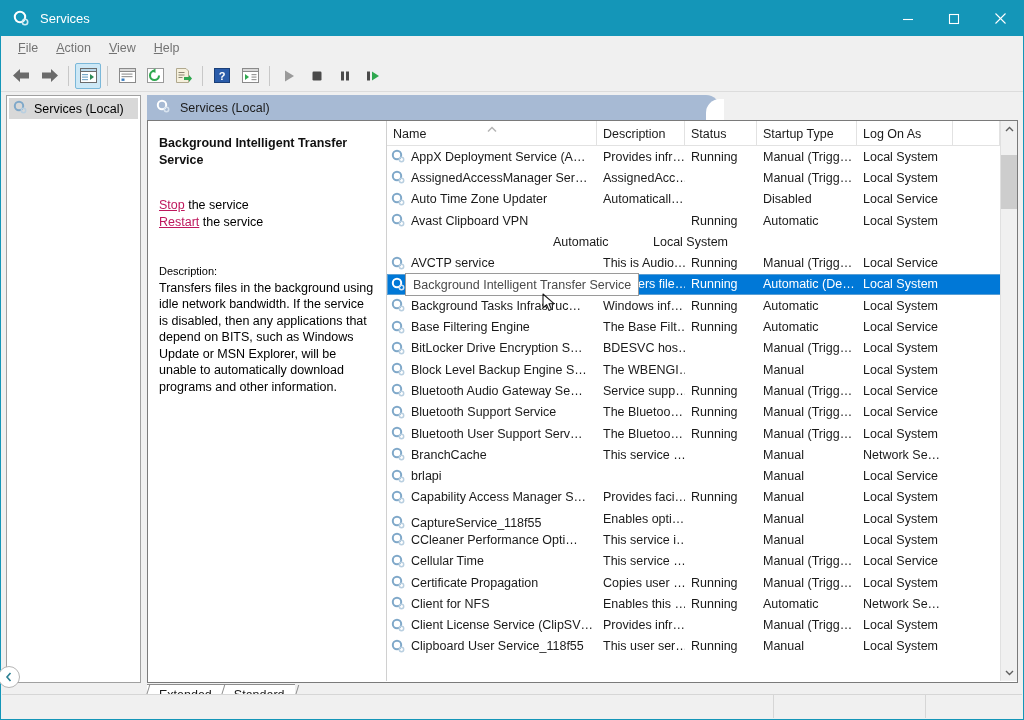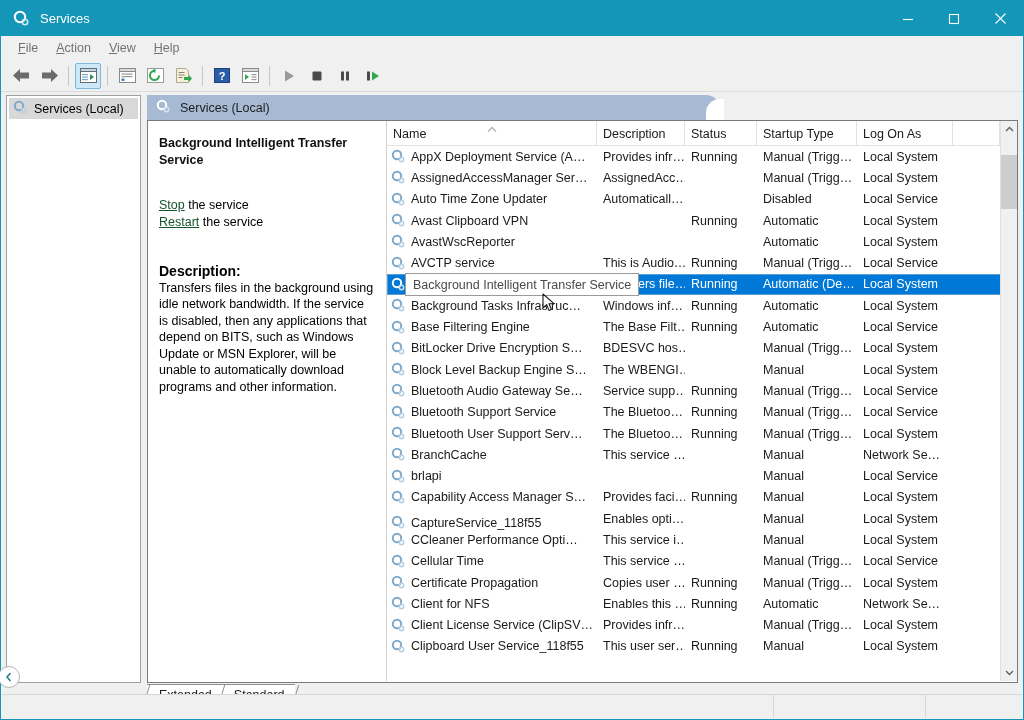--- a/index.html
+++ b/index.html
@@ -235,29 +235,28 @@
     font-size: 12.5px;
     line-height: 17px;
     color: #111;
   }
   .details .links {
     margin-top: 28px;
     font-size: 12.5px;
     line-height: 17px;
   }
   .details .links a {
-    color: #14532d;
+    color: #be185d;
     text-decoration: underline;
     cursor: pointer;
   }
   .details .desc-head {
     margin-top: 32px;
-    font-size: 14px;
+    font-size: 11px;
     line-height: 16.5px;
-    font-weight: bold;
   }
   .details .desc-body {
     font-size: 12.5px;
     line-height: 16.5px;
   }
 
   
   .v-sep {
     position: absolute;
     left: 238px; top: 0;
@@ -701,27 +700,20 @@
                       <circle cx="10.5" cy="10.5" r="2.2" fill="none" stroke="#b9cfe0" stroke-width="1.5"></circle>
                     </svg></span>
                   <span class="nm">Avast Clipboard VPN</span>
                 </div>
                 <div class="cell" style="width: 88px;"></div>
                 <div class="cell" style="width: 72px;">Running</div>
                 <div class="cell" style="width: 100px;">Automatic</div>
                 <div class="cell" style="width: 96px;">Local System</div>
               </div>
               <div class="lv-row">
-                <div class="cell name" style="width: 210px;">
-                  <span class="gear"><svg width="15" height="15" viewBox="0 0 15 15">
-                      <circle cx="6" cy="6" r="4.2" fill="none" stroke="#7fa8c9" stroke-width="2"></circle>
-                      <circle cx="10.5" cy="10.5" r="2.2" fill="none" stroke="#b9cfe0" stroke-width="1.5"></circle>
-                    </svg></span>
-                  <span class="nm">AvastWscReporter</span>
-                </div>
                 <div class="cell" style="width: 88px;"></div>
                 <div class="cell" style="width: 72px;"></div>
                 <div class="cell" style="width: 100px;">Automatic</div>
                 <div class="cell" style="width: 96px;">Local System</div>
               </div>
               <div class="lv-row">
                 <div class="cell name" style="width: 210px;">
                   <span class="gear"><svg width="15" height="15" viewBox="0 0 15 15">
                       <circle cx="6" cy="6" r="4.2" fill="none" stroke="#7fa8c9" stroke-width="2"></circle>
                       <circle cx="10.5" cy="10.5" r="2.2" fill="none" stroke="#b9cfe0" stroke-width="1.5"></circle>

